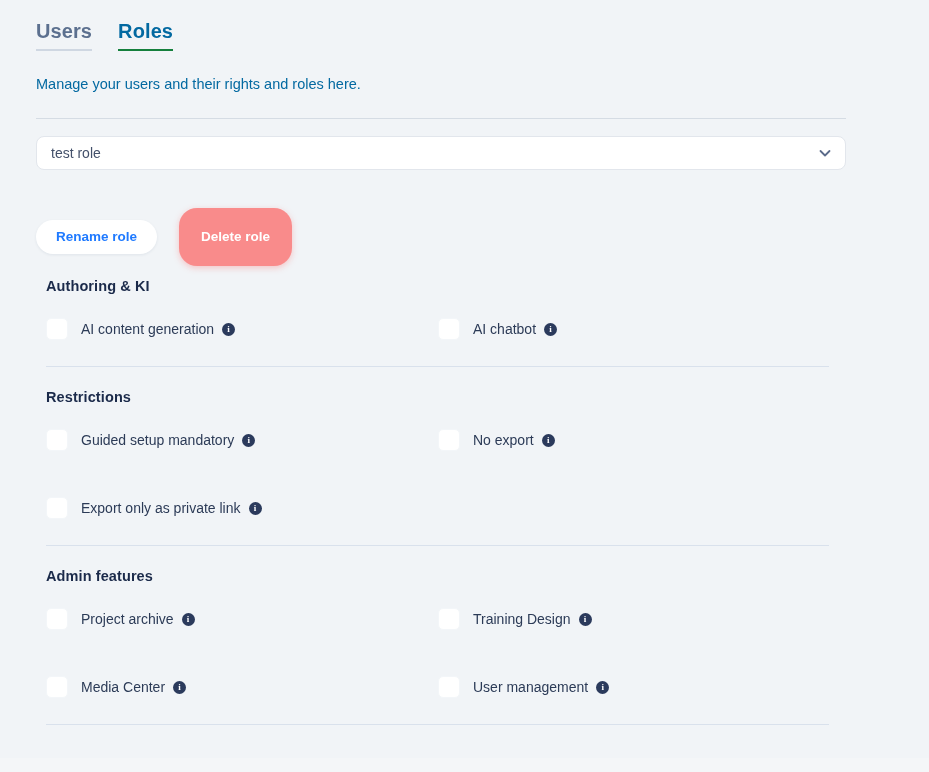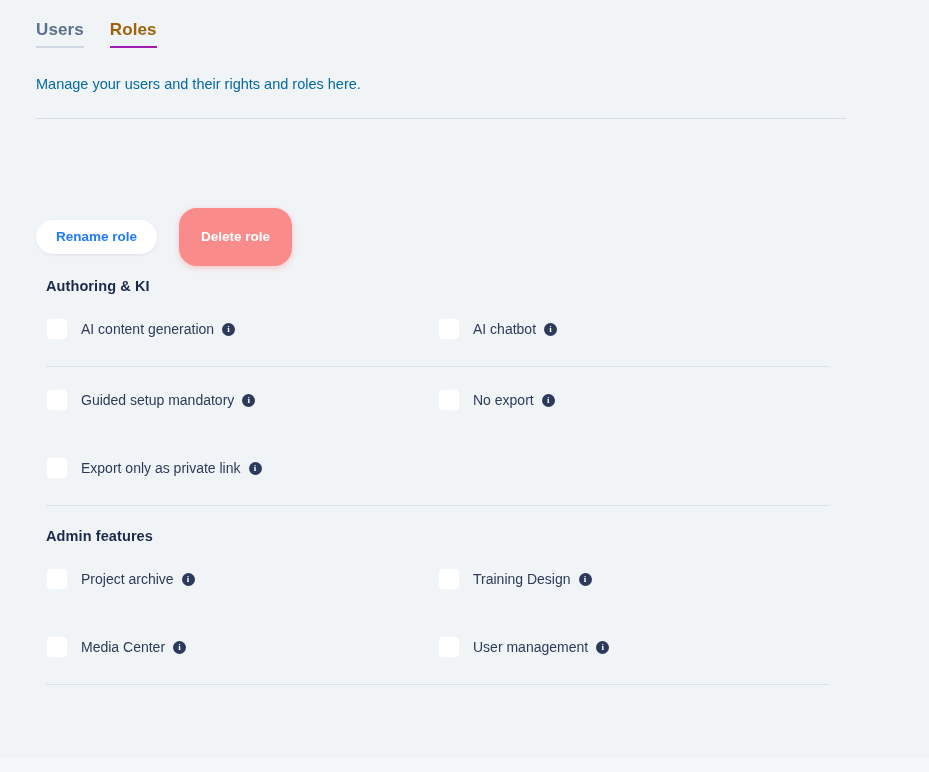--- a/index.html
+++ b/index.html
@@ -34,34 +34,34 @@
   
   .tabs {
     position: absolute;
     left: 36px;
     top: 20px;
     display: flex;
     align-items: flex-end;
     gap: 26px;
   }
   .tab {
-    font-size: 17px;
+    font-size: 20px;
     font-weight: bold;
     letter-spacing: .1px;
     padding-bottom: 6px;
     cursor: pointer;
     user-select: none;
   }
   .tab-users {
     color: #5c708f;
     border-bottom: 2px solid #cfd7e2;
   }
   .tab-roles {
-    color: #a16207;
-    border-bottom: 2px solid #a21caf;
+    color: #0369a1;
+    border-bottom: 2px solid #15803d;
   }
 
   
   .subtitle {
     position: absolute;
     left: 36px;
     top: 76px;
     font-size: 14.5px;
     color: #0369a1;
   }
@@ -217,20 +217,28 @@
     </div>
     <div class="tab tab-roles">
       <span>Roles</span>
     </div>
   </div>
 
   <div class="subtitle">Manage your users and their rights and roles here.</div>
 
   <div class="top-divider"></div>
 
+  <div class="role-select">
+    <span class="role-select-value">test role</span>
+    <span>
+      <svg class="chev" viewBox="0 0 16 16" fill="none" aria-hidden="true">
+        <path d="M3.5 6 L8 10.5 L12.5 6" stroke="#5b6b8a" stroke-width="1.8" stroke-linecap="round" stroke-linejoin="round"></path>
+      </svg>
+    </span>
+  </div>
 
   <div class="btn-row">
     <button class="btn btn-rename">Rename role</button>
     <button class="btn btn-delete">Delete role</button>
   </div>
 
   <div class="sections">
 
     <div class="section">
       <div class="section-title">Authoring &amp; KI</div>
@@ -243,20 +251,21 @@
         <div class="opt">
           <span class="checkbox"></span>
           <span class="opt-label">AI chatbot</span>
           <span class="info-icon">i</span>
         </div>
       </div>
       <div class="section-divider"></div>
     </div>
 
     <div class="section">
+      <div class="section-title">Restrictions</div>
       <div class="grid">
         <div class="opt">
           <span class="checkbox"></span>
           <span class="opt-label">Guided setup mandatory</span>
           <span class="info-icon">i</span>
         </div>
         <div class="opt">
           <span class="checkbox"></span>
           <span class="opt-label">No export</span>
           <span class="info-icon">i</span>

